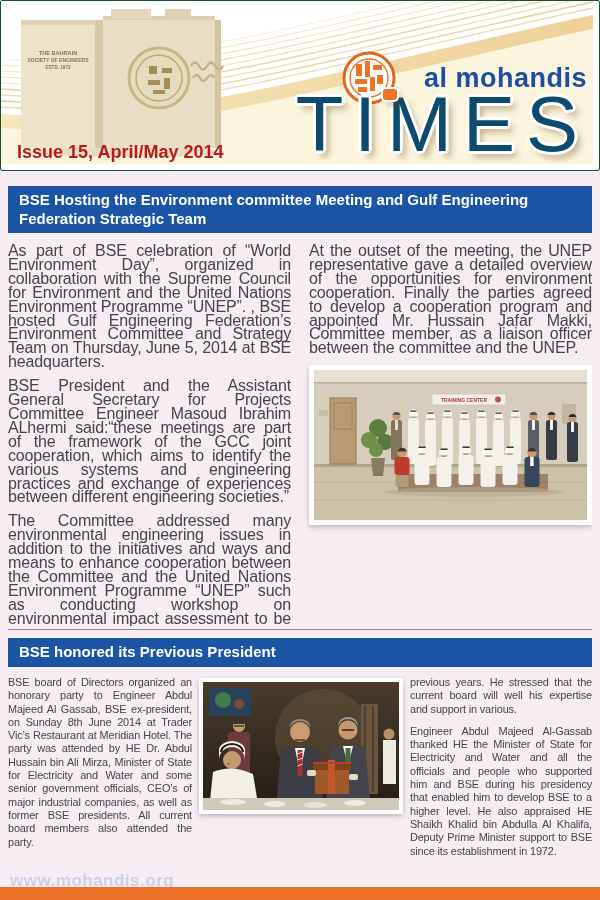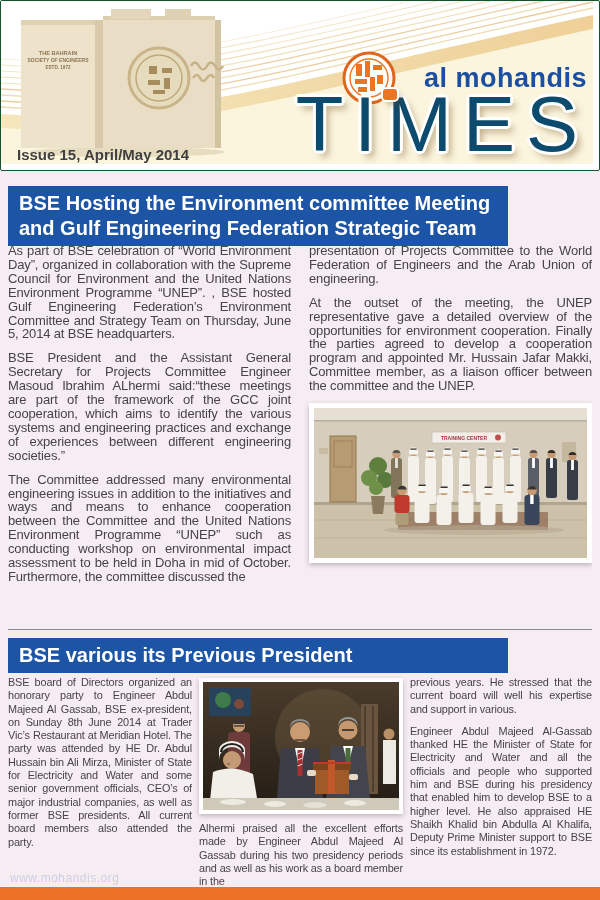--- a/index.html
+++ b/index.html
@@ -28,59 +28,59 @@
       0 -3px 0 #fff, 0 3px 0 #fff, -3px 0 0 #fff, 3px 0 0 #fff,
       5px 6px 7px rgba(110,70,20,.45);
   }
   .times-dot{
     position:absolute;top:88px;right:202px;width:14px;height:11px;
     background:#ED7423;border-radius:3px;
     box-shadow:0 0 0 2px #fff, 4px 5px 6px rgba(110,70,20,.4);
   }
   .issue-line{
     position:absolute;left:16px;bottom:7px;
-    font-size:15px;font-weight:bold;color:#404040;
+    font-size:18px;font-weight:bold;color:#b91c1c;
   }
   
   .bar{
-    position:absolute;left:8px;width:500px;box-sizing:border-box;
+    position:absolute;left:8px;width:584px;box-sizing:border-box;
     background:#1D55A6;color:#fff;font-weight:bold;
-    font-size:20px;line-height:1.24;padding:5px 11px;margin:0;
+    font-size:15px;line-height:1.24;padding:5px 11px;margin:0;
   }
   .bar1{top:186px;}
   .bar2{top:638px;}
   
   .cols{position:absolute;left:8px;width:584px;display:flex;overflow:hidden;}
   .cols1{top:244px;height:382px;gap:18px;}
   .cols2{top:676px;height:210px;gap:7px;}
   .col{flex:1;min-width:0;}
   .col-a2-left{flex:0 0 184px;}
   .col-a2-mid{flex:0 0 204px;}
   .col-a2-right{flex:1;}
   .article p{
     margin:0 0 10px 0;text-align:justify;
-    font-size:13px;line-height:13.9px;letter-spacing:-.15px;
+    font-size:16px;line-height:13.9px;letter-spacing:-.15px;
   }
   .cols2 p{font-size:10.9px;line-height:13.3px;margin-bottom:9px;}
   .no-gap-top{margin-top:0;}
   .tight-bottom{margin-bottom:1px !important;}
   .photo-frame{
     background:#fff;padding:5px;box-shadow:0 2px 5px rgba(60,40,60,.3);
     margin-top:10px;
   }
   .photo-frame svg{display:block;width:100%;height:auto;}
   .photo-frame-2{padding:4px;margin-top:2px;margin-bottom:8px;}
   .divider{
     position:absolute;top:629px;left:8px;width:584px;height:0;
     border:none;border-top:1.5px solid #8C8C8C;margin:0;
   }
   
   .watermark{
     position:absolute;left:10px;top:871px;
-    font-size:12px;font-weight:normal;color:#9fb2d6;opacity:.5;letter-spacing:.5px;
+    font-size:17px;font-weight:bold;color:#9fb2d6;opacity:.5;letter-spacing:.5px;
   }
   .footer-bar{
     position:absolute;left:0;bottom:0;width:600px;height:13px;background:#ED7227;
   }
 </style>
 </head>
 <body>
 
 <div class="page">
 
@@ -161,21 +161,20 @@
 
   <h2 class="bar bar1">BSE Hosting the Environment committee Meeting and Gulf Engineering Federation Strategic Team</h2>
 
   <div class="cols cols1 article">
     <div class="col">
       <p>As part of BSE celebration of “World Environment Day”, organized in collaboration with the Supreme Council for Environment and the United Nations Environment Programme “UNEP”. , BSE  hosted Gulf Engineering Federation’s Environment Committee and Strategy Team on Thursday, June 5, 2014 at BSE headquarters.</p>
       <p>BSE President and the Assistant General Secretary for Projects Committee Engineer Masoud Ibrahim ALhermi said:“these meetings are part of the framework of the GCC joint cooperation, which aims to identify the various systems and engineering practices and exchange of experiences between different engineering societies.”</p>
       <p>The Committee addressed many environmental engineering issues in addition to the initiatives and ways and means to enhance cooperation between the Committee and the United Nations Environment Programme “UNEP” such as conducting  workshop on environmental impact assessment to be held in Doha in mid of October. Furthermore, the committee discussed the</p>
     </div>
     <div class="col">
-      <p>presentation of Projects Committee to the World Federation of Engineers and the Arab Union of engineering.</p>
       <p>At the outset of the meeting, the UNEP representative gave a detailed overview of the opportunities for environment cooperation. Finally the parties agreed to develop a cooperation program and appointed  Mr. Hussain Jafar Makki,  Committee member,  as a liaison officer between the committee and the UNEP.</p>
 
       <div class="photo-frame">
         <svg viewBox="0 0 273 150">
           <defs>
             <g id="g-stand">
               <circle cx="6.5" cy="6" r="4.2" fill="#C79A72"></circle>
               <path d="M2,5 a4.6,4.6 0 0 1 9,0 l0,3.4 -9,0 z" fill="#F7F5EF"></path>
               <rect x="3.2" y="2.4" width="6.6" height="1.4" rx="0.7" fill="#333"></rect>
               <rect x="1" y="10" width="11" height="46" rx="2.5" fill="#F4F1EA"></rect>
@@ -271,21 +270,21 @@
             <use href="#g-seat-suit" x="210" y="76"></use>
           </g>
           <ellipse cx="160" cy="122" rx="90" ry="5" fill="#B5AA92" opacity="0.6"></ellipse>
         </svg>
       </div>
     </div>
   </div>
 
   <hr class="divider">
 
-  <h2 class="bar bar2">BSE various its Previous President</h2>
+  <h2 class="bar bar2">BSE honored its Previous President</h2>
 
   <div class="cols cols2 article">
     <div class="col col-a2-left">
       <p class="tight-bottom">BSE board of Directors organized an honorary party to Engineer Abdul Majeed Al Gassab, BSE ex-president, on Sunday 8th June 2014 at Trader Vic’s Restaurant at Meridian Hotel. The party was attended by HE Dr. Abdul Hussain bin Ali Mirza, Minister of State for Electricity and Water and some senior government officials, CEO’s of major industrial companies, as well as former BSE presidents. All current board members also attended the party.</p>
     </div>
 
     <div class="col col-a2-mid">
       <div class="photo-frame photo-frame-2">
         <svg viewBox="0 0 196 128">
           <defs>
@@ -352,21 +351,20 @@
 
           <g>
             <rect x="0" y="116" width="196" height="12" fill="#CFC9BA"></rect>
             <ellipse cx="30" cy="120" rx="13" ry="3" fill="#EDEAE0"></ellipse>
             <ellipse cx="72" cy="122" rx="11" ry="3" fill="#EDEAE0"></ellipse>
             <ellipse cx="112" cy="123" rx="12" ry="3" fill="#E5E1D4"></ellipse>
             <ellipse cx="152" cy="121" rx="11" ry="3" fill="#EDEAE0"></ellipse>
           </g>
         </svg>
       </div>
-      <p>Alhermi praised all the excellent efforts made by Engineer Abdul Majeed Al Gassab during his two presidency periods and as well as his work as a board member in the</p>
     </div>
 
     <div class="col col-a2-right">
       <p>previous years.  He stressed that the current board will well his expertise and support in various.</p>
       <p>Engineer Abdul Majeed Al-Gassab thanked HE the Minister of State for Electricity and Water and all the officials and people who supported him and BSE during his presidency that enabled him to develop BSE to a higher level. He also appraised HE Shaikh Khalid bin Abdulla Al Khalifa, Deputy Prime Minister support to BSE since its establishment in 1972.</p>
     </div>
   </div>
 
   <div class="watermark">www.mohandis.org</div>
   <div class="footer-bar"></div>

